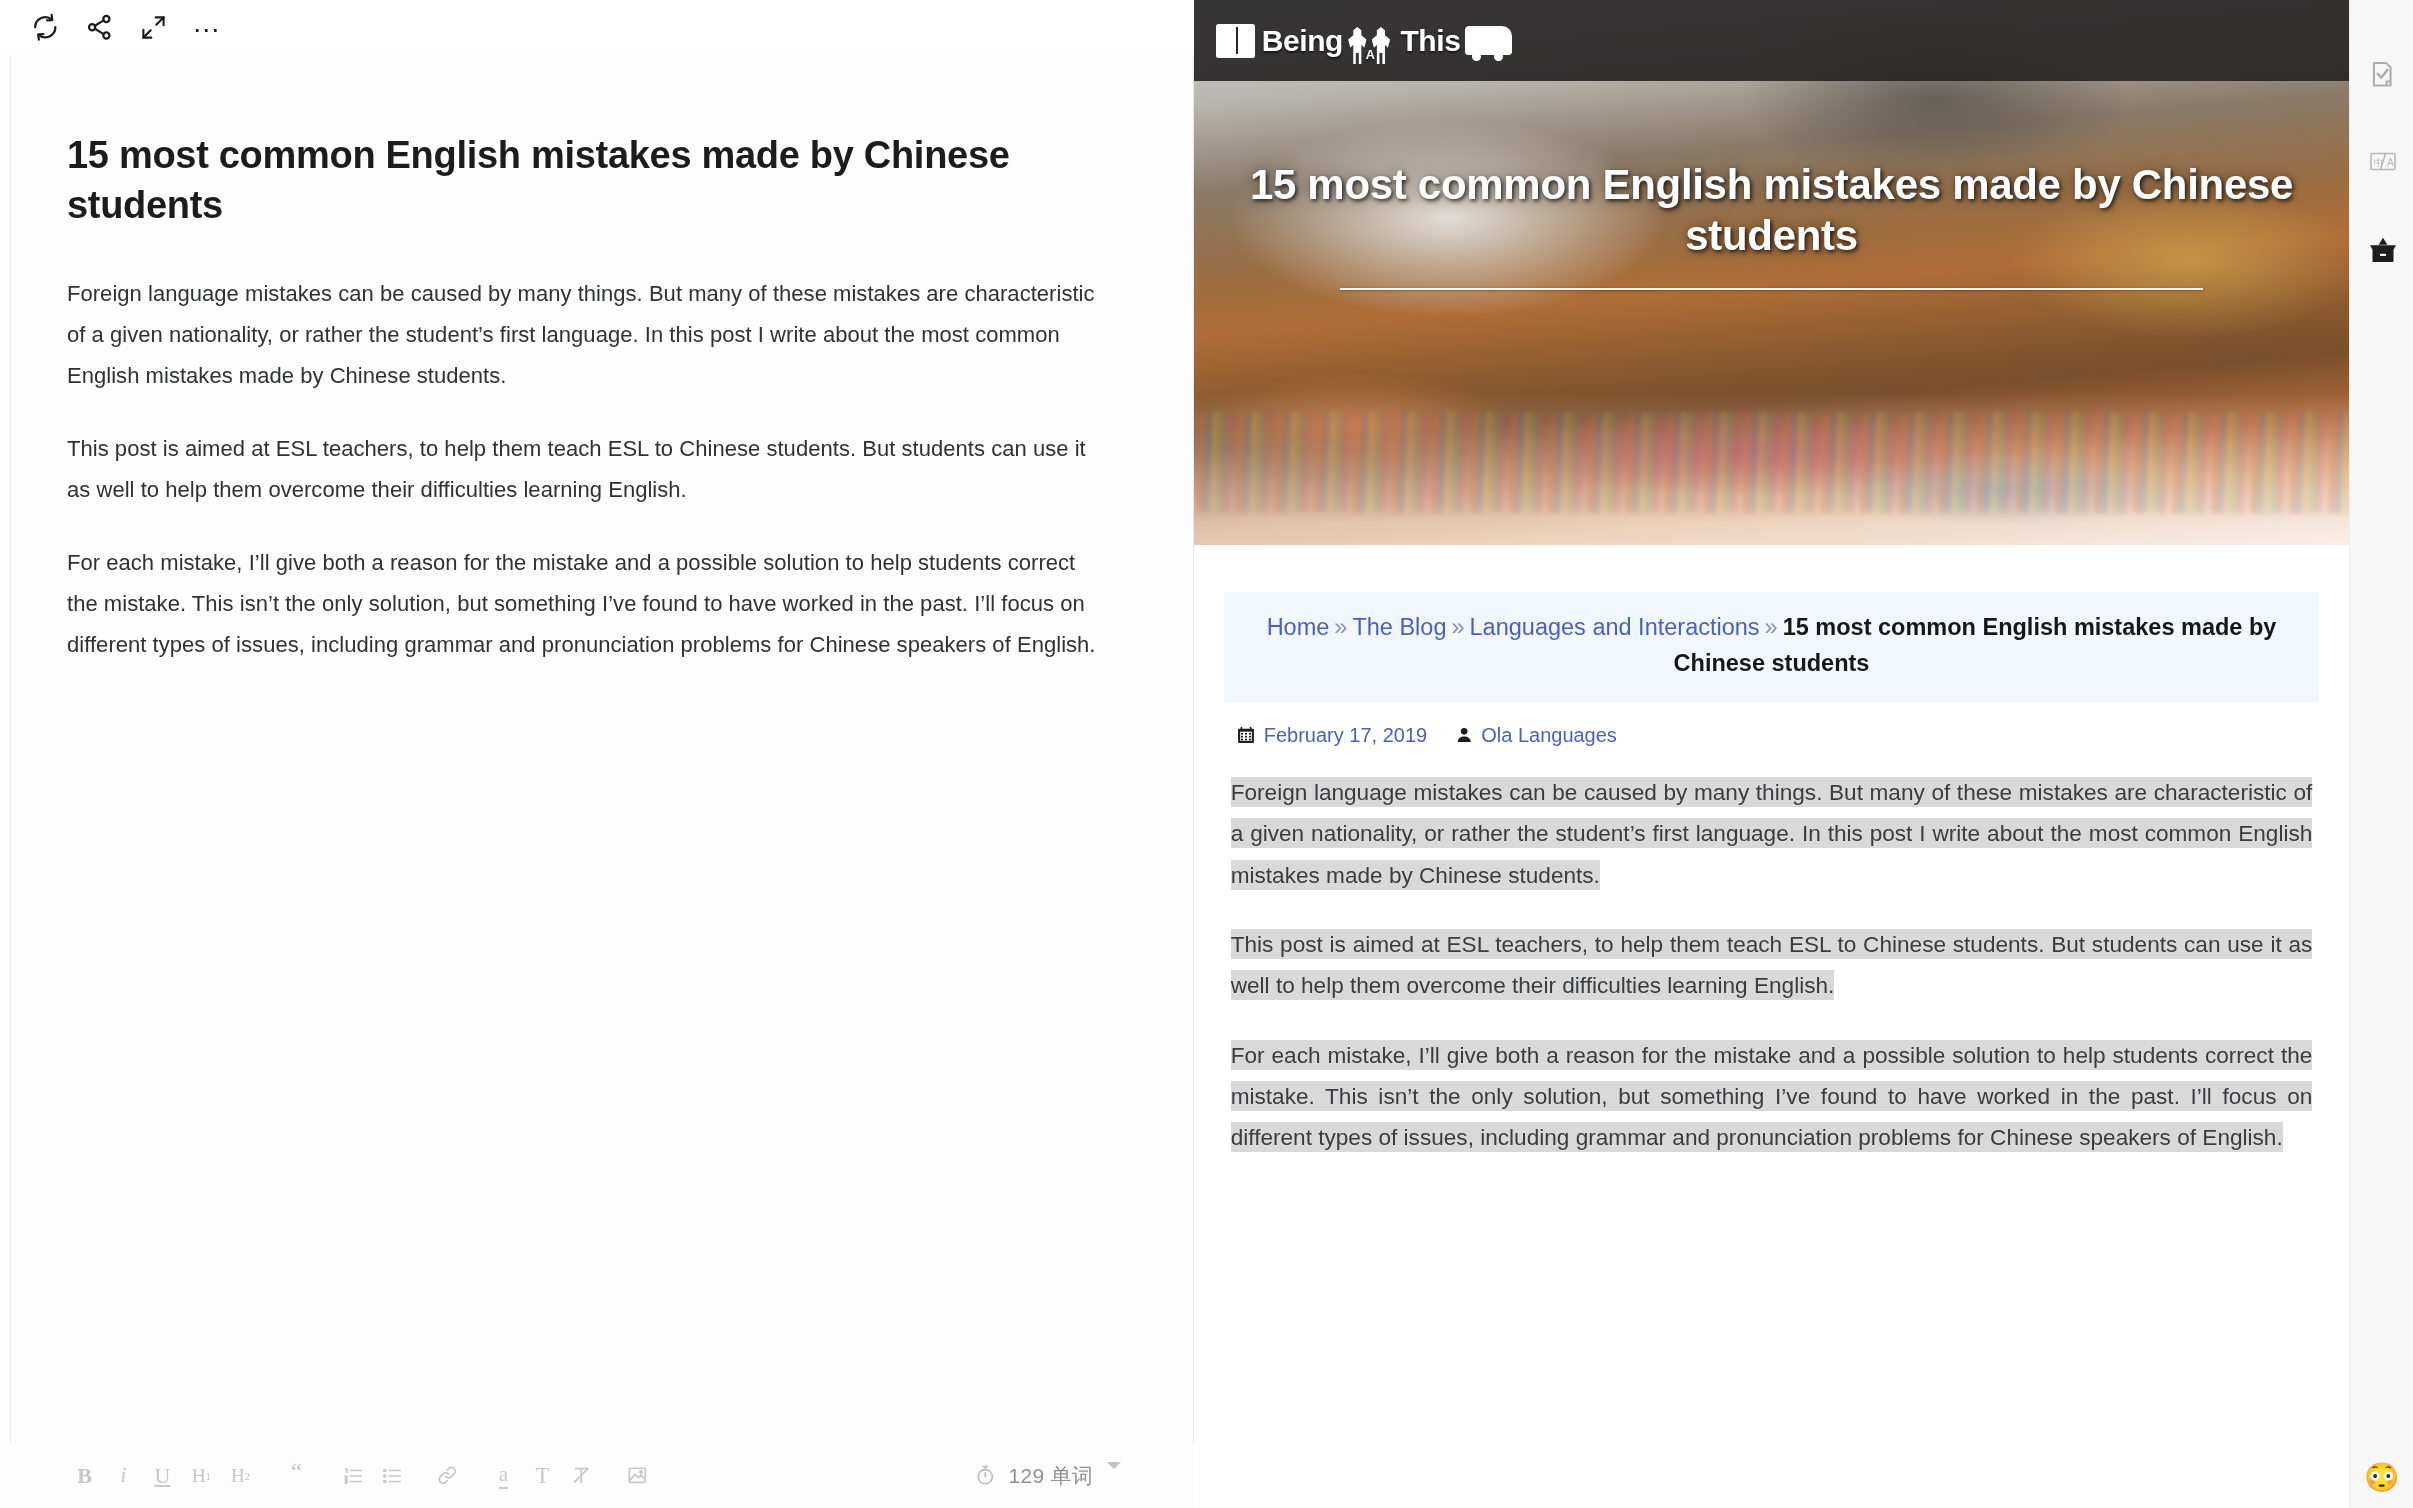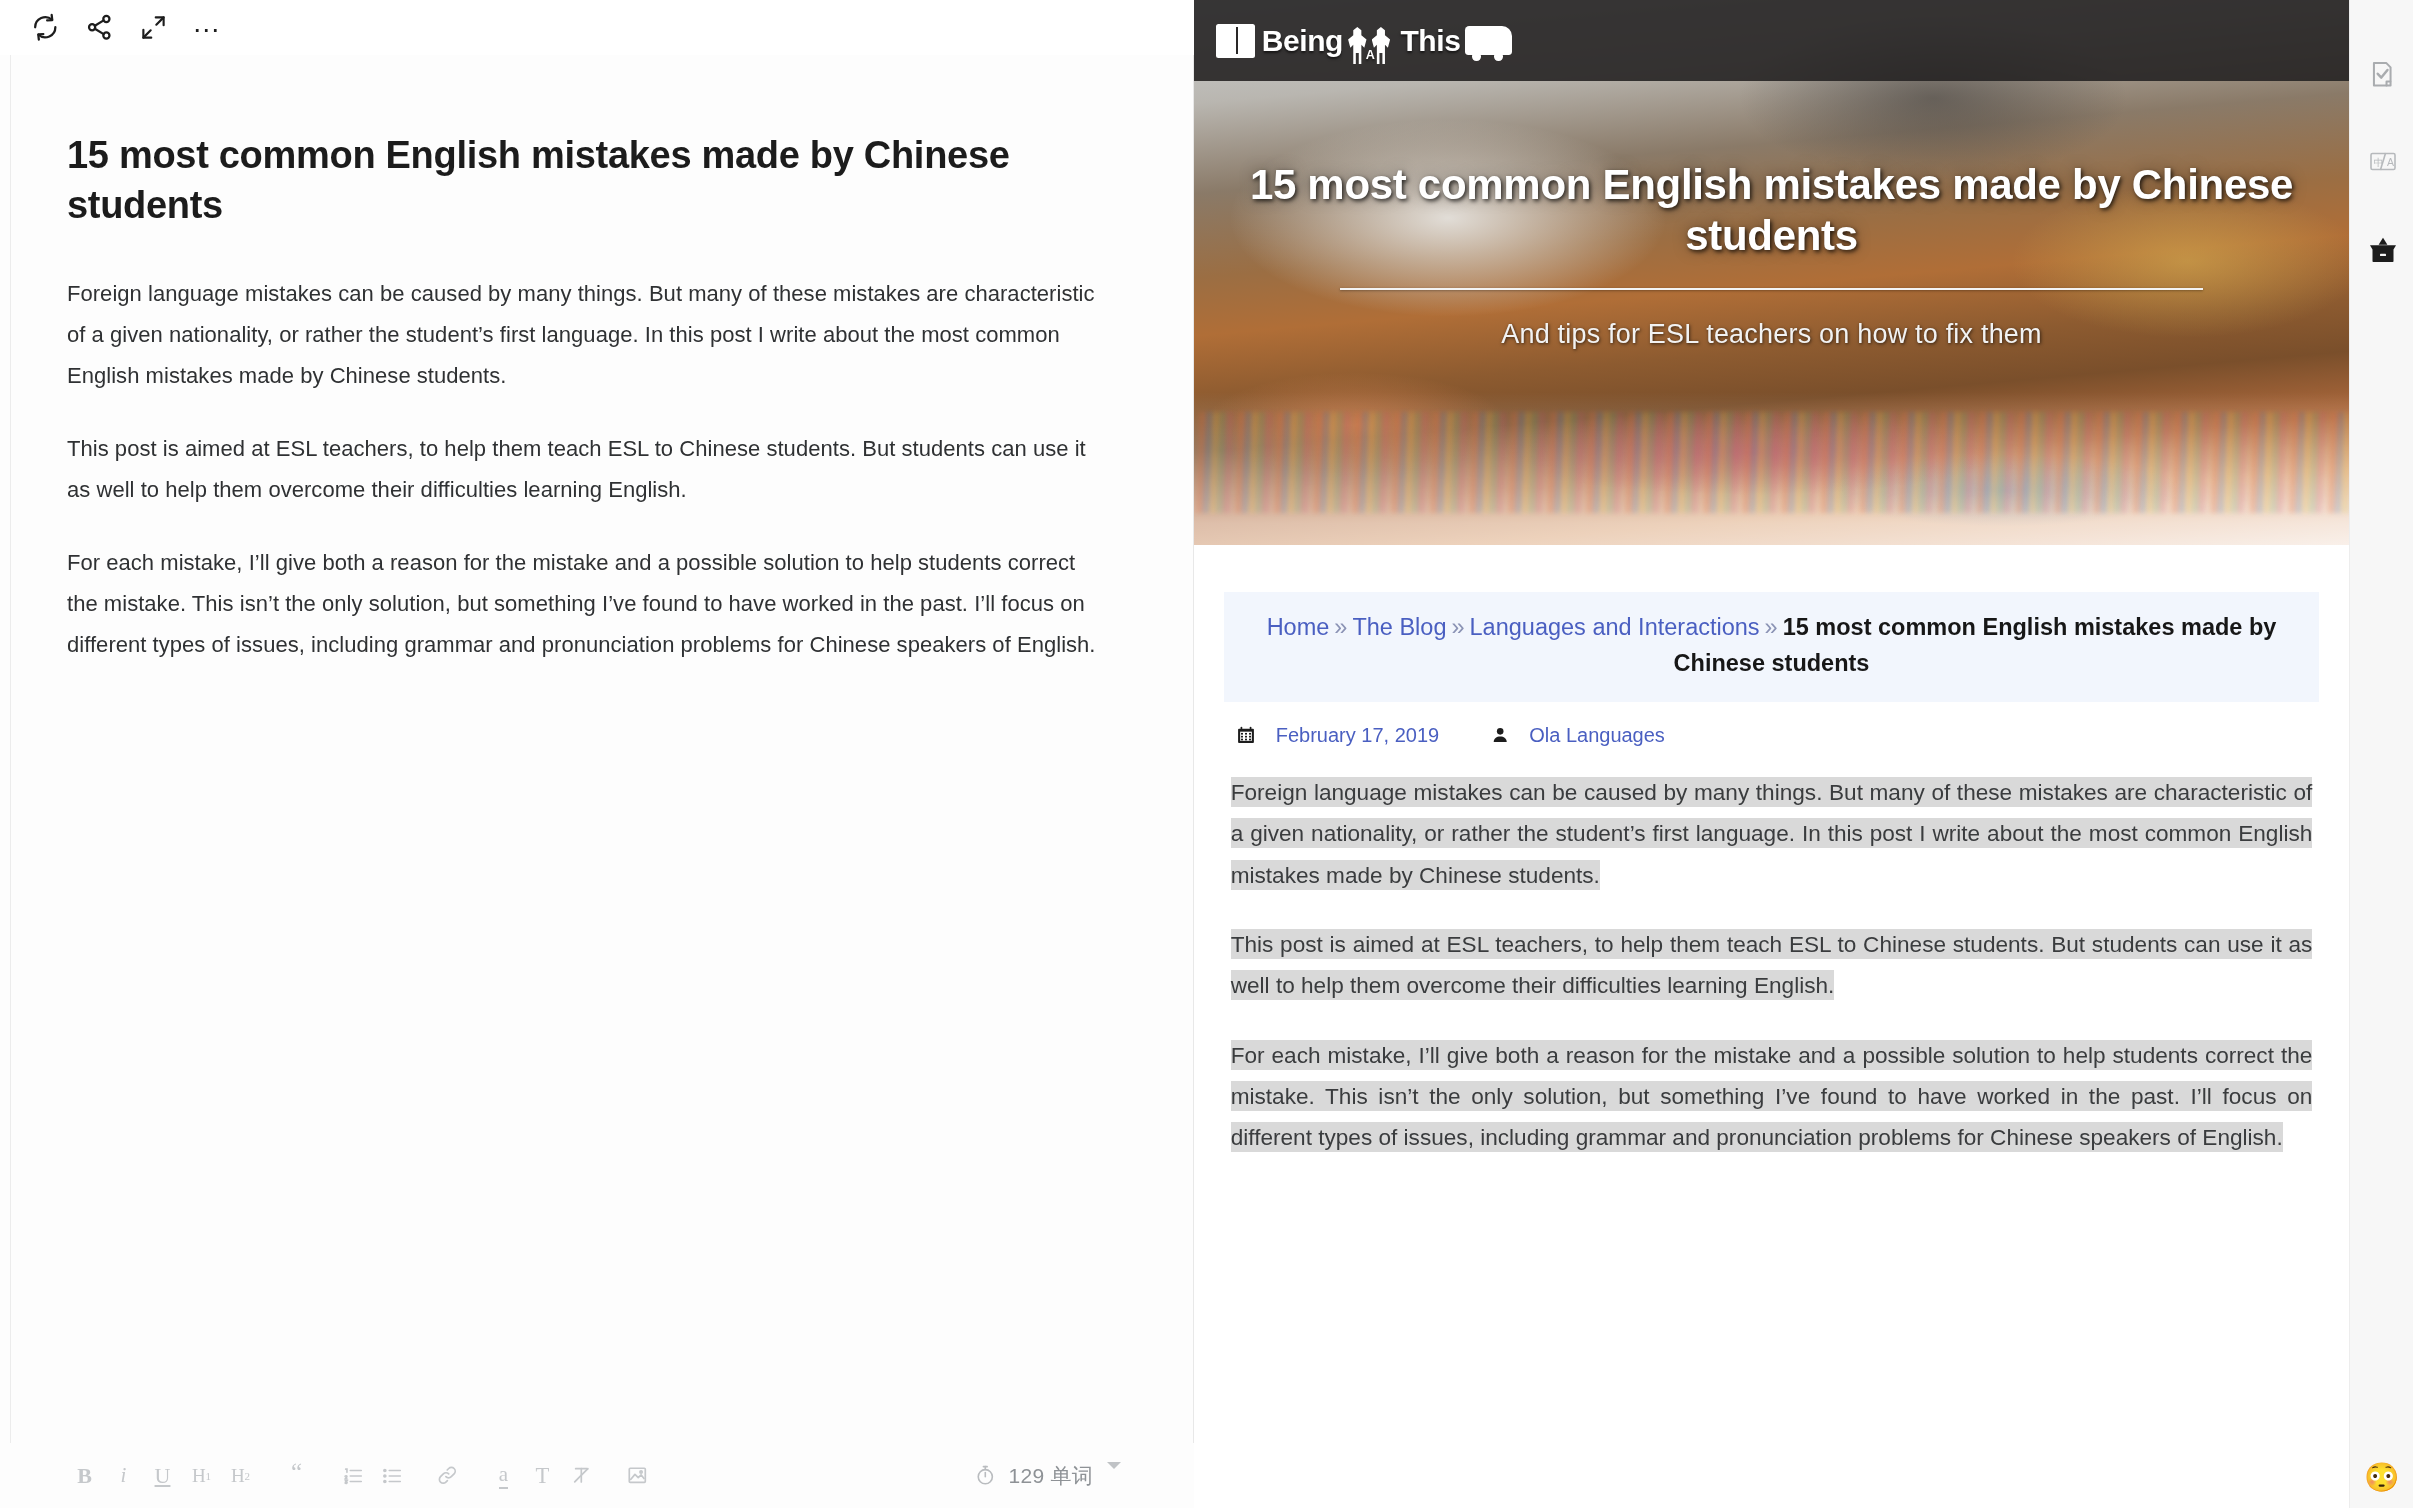--- a/index.html
+++ b/index.html
@@ -224,21 +224,21 @@
     text-align:center;
     font-size:23.5px; line-height:1.52;
     color:#1c1c1c;
   }
   .breadcrumb a { color:#4a5fc1; text-decoration:none; cursor:pointer; }
   .breadcrumb .sep { color:#8b93b5; padding:0 5px; }
   .breadcrumb .current { font-weight:700; color:#171717; }
 
   .post-meta {
     margin-top:22px; padding-left:11.7px;
-    display:flex; align-items:center; gap:20px;
+    display:flex; align-items:center; gap:8px;
     font-size:20px; color:#4a5fc1;
   }
   .post-meta .mi { color:#1d1d1d; display:inline-flex; align-items:center; }
   .post-meta .ml { cursor:pointer; }
   .post-meta .gap { width:11.7px; }
 
   .post-body { margin-top:25px; padding:0 6.7px; }
   .post-p {
     font-size:22.6px;
     line-height:1.82;
@@ -420,21 +420,20 @@
             <span></span>
             <span></span>
           <i class="x1"></i>
             <i class="x2"></i>
         </div>
       </div>
 
       <div class="hero-caption">
         <div class="hero-title">15 most common English mistakes made by Chinese students</div>
         <div class="hero-rule"></div>
-        <div class="hero-sub">And tips for ESL teachers on how to fix them</div>
       </div>
     </div>
 
     <div class="article">
       <div class="breadcrumb">
         <a>Home</a><span class="sep">»</span><a>The Blog</a><span class="sep">»</span><a>Languages and Interactions</a><span class="sep">»</span><span class="current">15 most common English mistakes made by Chinese students</span>
       </div>
 
       <div class="post-meta">
         <span class="mi">

